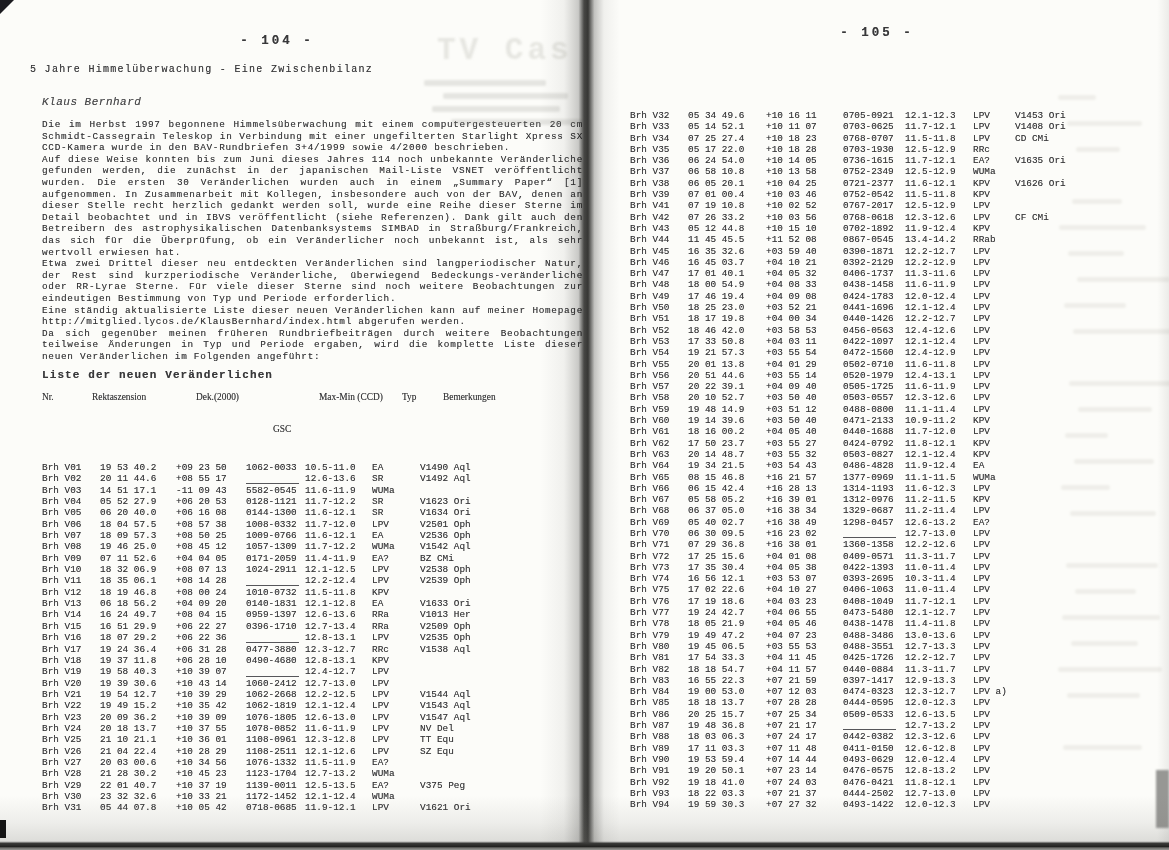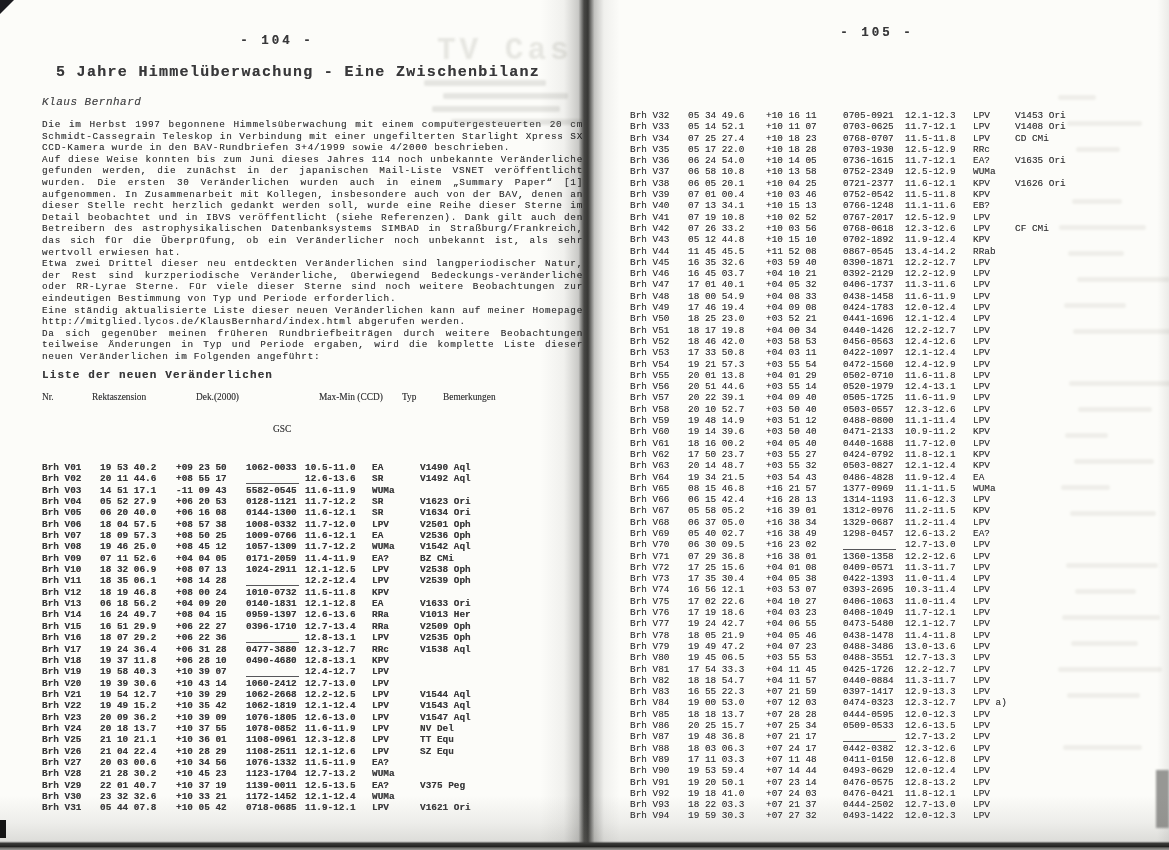--- a/index.html
+++ b/index.html
@@ -8,31 +8,31 @@
     position:relative;width:1169px;height:850px;overflow:hidden;
     background:#fcfcf9;
     font-family:"Liberation Mono","DejaVu Sans Mono",monospace;
     color:#38383a;
   }
   .txt{text-shadow:0 0 0.5px rgba(56,56,58,0.55);}
   
   .pagenum{position:absolute;font-size:12.5px;font-weight:bold;letter-spacing:3px;text-align:center;width:130px;}
   #pn-left{left:212px;top:34px;}
   #pn-right{left:812px;top:26px;}
-  .doc-title{position:absolute;left:56px;top:64px;font-size:15px;font-weight:bold;letter-spacing:1.3px;margin:0;}
+  .doc-title{position:absolute;left:30px;top:64px;font-size:10px;font-weight:normal;letter-spacing:1.3px;margin:0;}
   .author{position:absolute;left:42px;top:96px;font-size:11px;font-style:italic;letter-spacing:0.5px;color:#4a4a4c;}
   .bodytext{position:absolute;left:42px;top:119px;width:541px;font-size:9.4px;line-height:11.6px;letter-spacing:0.7px;text-align:justify;}
   .bodytext p{margin:0;}
   .section-heading{position:absolute;left:42px;top:369px;font-size:11px;font-weight:bold;letter-spacing:1.1px;margin:0;}
   
   .thead{position:absolute;left:42px;top:392px;display:flex;font-size:9.4px;font-family:Liberation Serif, serif;}
   .thead .h{display:inline-block;white-space:pre;}
   .h0{width:42px;} .h1{width:104px;padding-left:8px;} .h2{width:77px;} .h3{width:46px;margin-top:32px;} .h4{width:83px;} .h5{width:41px;}
   .tbody{position:absolute;font-size:9.4px;margin-top:48px;}
-  #rows-left{left:42px;top:414px;font-weight:bold;}
+  #rows-left{left:42px;top:414px;}
   #rows-right{left:630px;top:62px;}
   .trow{display:flex;height:11.35px;line-height:11.35px;white-space:pre;}
   #rows-right .trow{height:11.3px;line-height:11.3px;}
   .c{display:inline-block;}
   #rows-left  .c0{width:58px;} #rows-left  .c1{width:76px;} #rows-left  .c2{width:70px;}
   #rows-left  .c3{width:59px;} #rows-left  .c4{width:67px;} #rows-left  .c5{width:48px;}
   #rows-right .c0{width:58px;} #rows-right .c1{width:78px;} #rows-right .c2{width:77px;}
   #rows-right .c3{width:62px;} #rows-right .c4{width:68px;} #rows-right .c5{width:42px;}
   .c3.blankline{position:relative;}
   .c3.blankline::after{content:"";position:absolute;left:0;bottom:1px;width:53px;height:1px;background:#56565a;}
@@ -157,21 +157,20 @@
     <div class="pagenum txt" id="pn-right">- 105 -</div>
     <div class="tbody txt" id="rows-right">
         <div class="trow"><span class="c c0">Brh V32</span><span class="c c1">05 34 49.6</span><span class="c c2">+10 16 11</span><span class="c c3">0705-0921</span><span class="c c4">12.1-12.3</span><span class="c c5">LPV</span><span class="c c6">V1453 Ori</span></div>
         <div class="trow"><span class="c c0">Brh V33</span><span class="c c1">05 14 52.1</span><span class="c c2">+10 11 07</span><span class="c c3">0703-0625</span><span class="c c4">11.7-12.1</span><span class="c c5">LPV</span><span class="c c6">V1408 Ori</span></div>
         <div class="trow"><span class="c c0">Brh V34</span><span class="c c1">07 25 27.4</span><span class="c c2">+10 18 23</span><span class="c c3">0768-0707</span><span class="c c4">11.5-11.8</span><span class="c c5">LPV</span><span class="c c6">CD CMi</span></div>
         <div class="trow"><span class="c c0">Brh V35</span><span class="c c1">05 17 22.0</span><span class="c c2">+10 18 28</span><span class="c c3">0703-1930</span><span class="c c4">12.5-12.9</span><span class="c c5">RRc</span><span class="c c6"></span></div>
         <div class="trow"><span class="c c0">Brh V36</span><span class="c c1">06 24 54.0</span><span class="c c2">+10 14 05</span><span class="c c3">0736-1615</span><span class="c c4">11.7-12.1</span><span class="c c5">EA?</span><span class="c c6">V1635 Ori</span></div>
         <div class="trow"><span class="c c0">Brh V37</span><span class="c c1">06 58 10.8</span><span class="c c2">+10 13 58</span><span class="c c3">0752-2349</span><span class="c c4">12.5-12.9</span><span class="c c5">WUMa</span><span class="c c6"></span></div>
         <div class="trow"><span class="c c0">Brh V38</span><span class="c c1">06 05 20.1</span><span class="c c2">+10 04 25</span><span class="c c3">0721-2377</span><span class="c c4">11.6-12.1</span><span class="c c5">KPV</span><span class="c c6">V1626 Ori</span></div>
         <div class="trow"><span class="c c0">Brh V39</span><span class="c c1">07 01 00.4</span><span class="c c2">+10 03 46</span><span class="c c3">0752-0542</span><span class="c c4">11.5-11.8</span><span class="c c5">KPV</span><span class="c c6"></span></div>
-        <div class="trow"><span class="c c0">Brh V40</span><span class="c c1">07 13 34.1</span><span class="c c2">+10 15 13</span><span class="c c3">0766-1248</span><span class="c c4">11.1-11.6</span><span class="c c5">EB?</span><span class="c c6"></span></div>
         <div class="trow"><span class="c c0">Brh V41</span><span class="c c1">07 19 10.8</span><span class="c c2">+10 02 52</span><span class="c c3">0767-2017</span><span class="c c4">12.5-12.9</span><span class="c c5">LPV</span><span class="c c6"></span></div>
         <div class="trow"><span class="c c0">Brh V42</span><span class="c c1">07 26 33.2</span><span class="c c2">+10 03 56</span><span class="c c3">0768-0618</span><span class="c c4">12.3-12.6</span><span class="c c5">LPV</span><span class="c c6">CF CMi</span></div>
         <div class="trow"><span class="c c0">Brh V43</span><span class="c c1">05 12 44.8</span><span class="c c2">+10 15 10</span><span class="c c3">0702-1892</span><span class="c c4">11.9-12.4</span><span class="c c5">KPV</span><span class="c c6"></span></div>
         <div class="trow"><span class="c c0">Brh V44</span><span class="c c1">11 45 45.5</span><span class="c c2">+11 52 08</span><span class="c c3">0867-0545</span><span class="c c4">13.4-14.2</span><span class="c c5">RRab</span><span class="c c6"></span></div>
         <div class="trow"><span class="c c0">Brh V45</span><span class="c c1">16 35 32.6</span><span class="c c2">+03 59 40</span><span class="c c3">0390-1871</span><span class="c c4">12.2-12.7</span><span class="c c5">LPV</span><span class="c c6"></span></div>
         <div class="trow"><span class="c c0">Brh V46</span><span class="c c1">16 45 03.7</span><span class="c c2">+04 10 21</span><span class="c c3">0392-2129</span><span class="c c4">12.2-12.9</span><span class="c c5">LPV</span><span class="c c6"></span></div>
         <div class="trow"><span class="c c0">Brh V47</span><span class="c c1">17 01 40.1</span><span class="c c2">+04 05 32</span><span class="c c3">0406-1737</span><span class="c c4">11.3-11.6</span><span class="c c5">LPV</span><span class="c c6"></span></div>
         <div class="trow"><span class="c c0">Brh V48</span><span class="c c1">18 00 54.9</span><span class="c c2">+04 08 33</span><span class="c c3">0438-1458</span><span class="c c4">11.6-11.9</span><span class="c c5">LPV</span><span class="c c6"></span></div>
         <div class="trow"><span class="c c0">Brh V49</span><span class="c c1">17 46 19.4</span><span class="c c2">+04 09 08</span><span class="c c3">0424-1783</span><span class="c c4">12.0-12.4</span><span class="c c5">LPV</span><span class="c c6"></span></div>
         <div class="trow"><span class="c c0">Brh V50</span><span class="c c1">18 25 23.0</span><span class="c c2">+03 52 21</span><span class="c c3">0441-1696</span><span class="c c4">12.1-12.4</span><span class="c c5">LPV</span><span class="c c6"></span></div>

